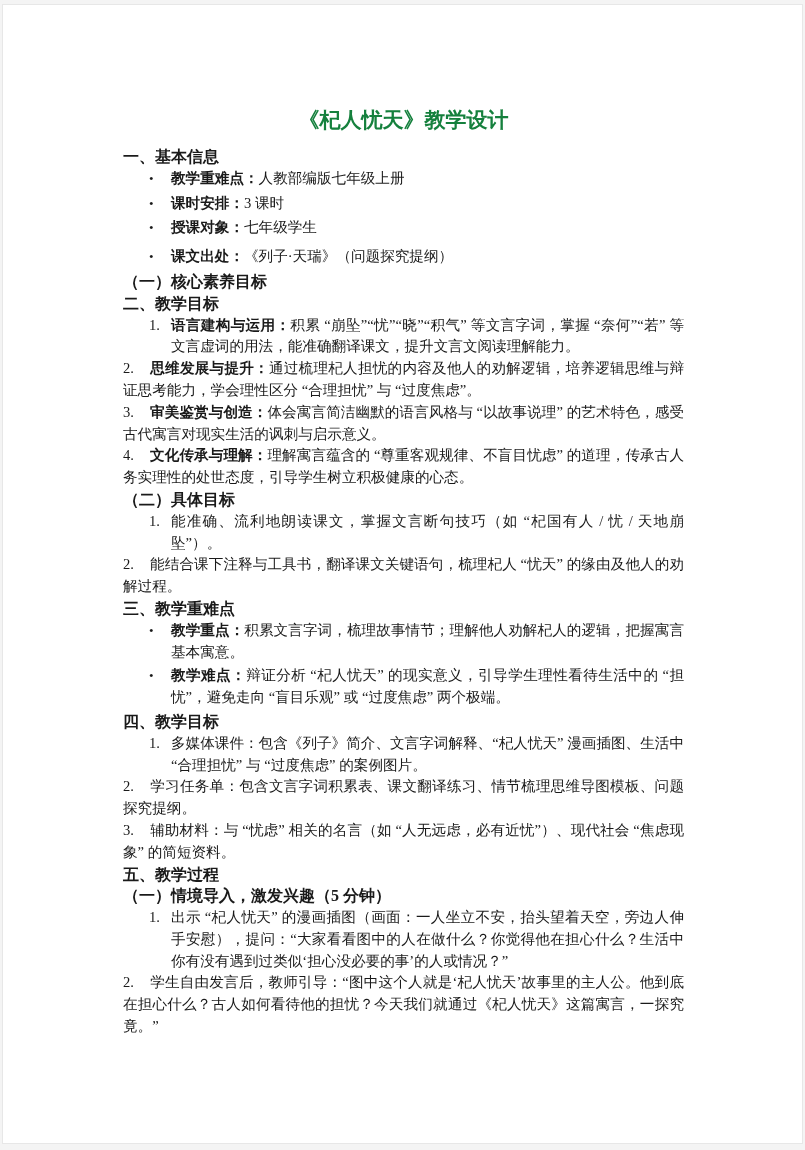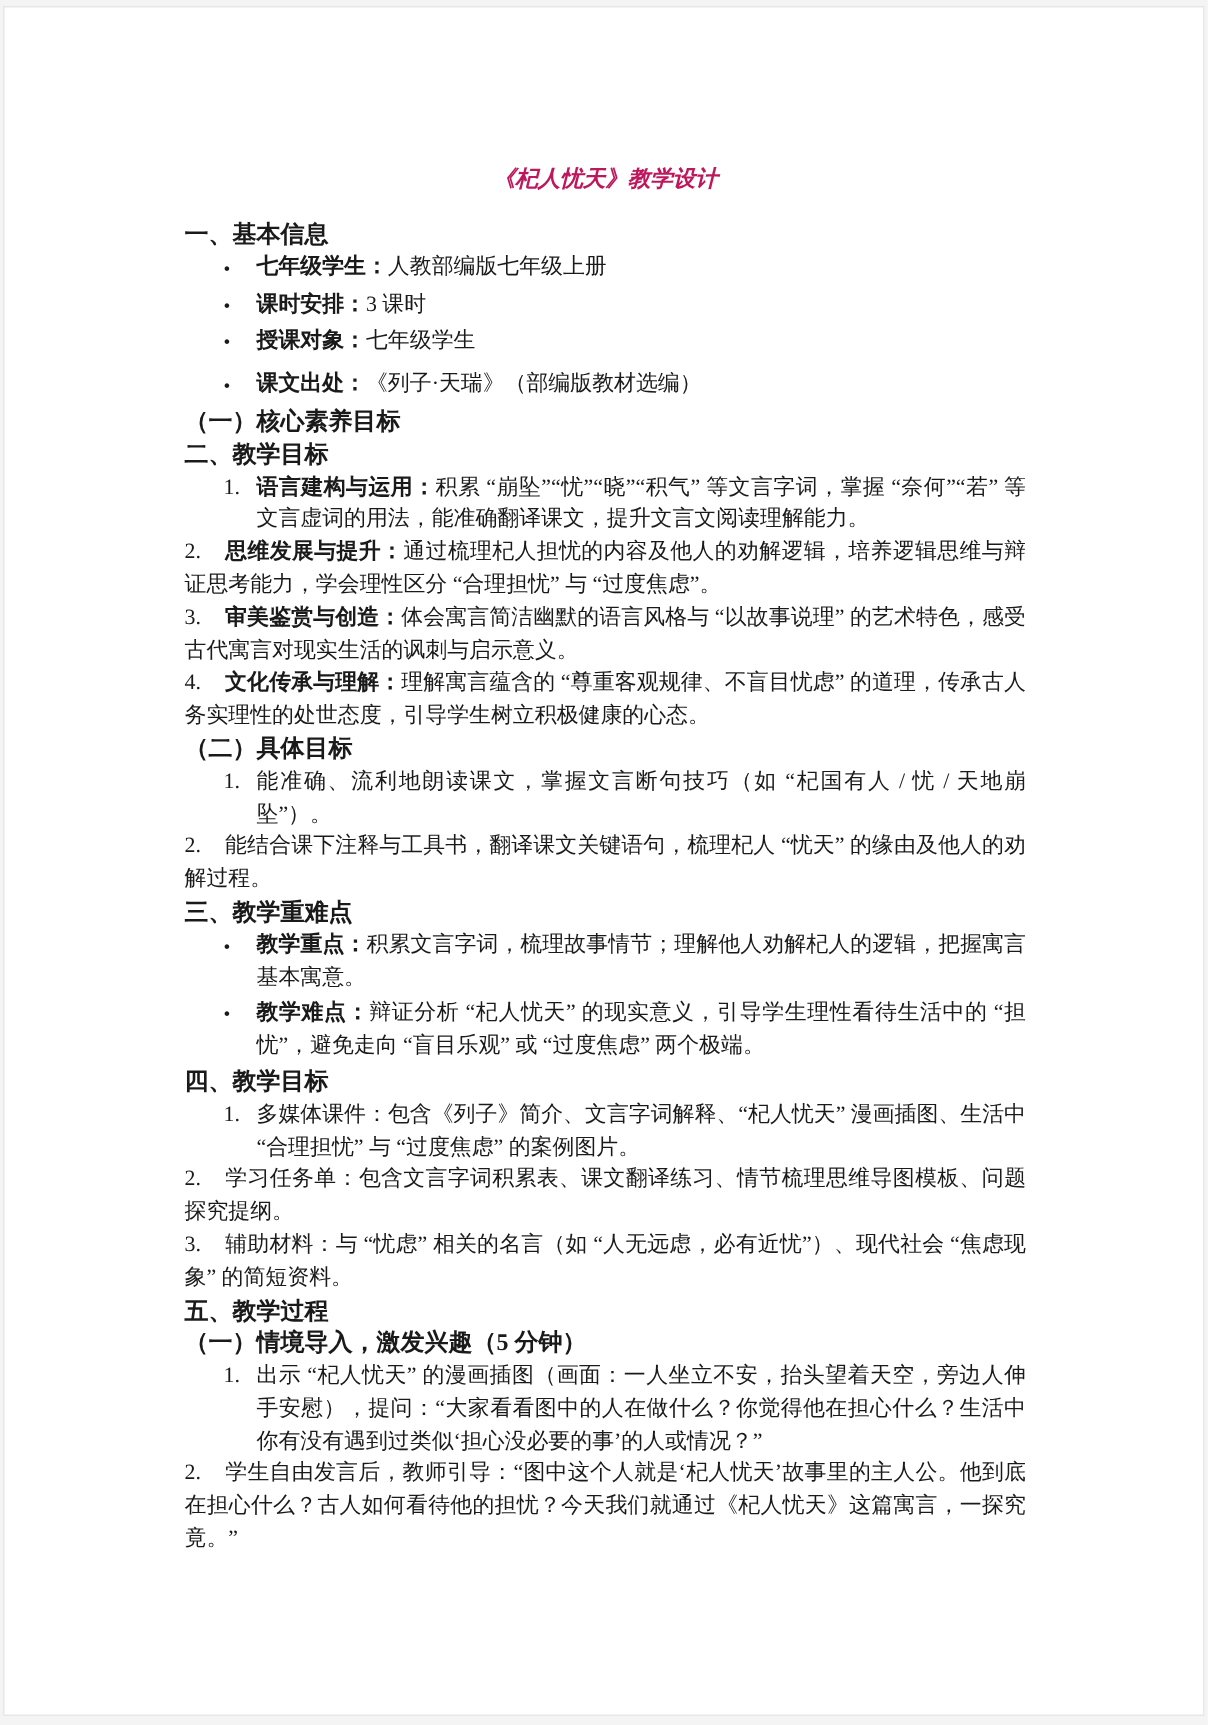--- a/index.html
+++ b/index.html
@@ -16,27 +16,26 @@
     margin: 4px 2px 6px 2px;
     height: 1140px;
     background: #ffffff;
     border: 1px solid #e7e7e7;
     padding: 99px 118px 0 120px;
     color: #1a1a1a;
     font-size: 14.6px;
     line-height: 21.8px;
   }
   h1.doc-title {
-    font-size: 15px;
+    font-size: 21px;
     line-height: 33px;
     font-weight: bold;
     text-align: center;
-    color: #be185d;
+    color: #15803d;
     margin: 0 0 9px 0;
-    font-style: italic;
   }
   h2.hd {
     font-size: 16px;
     line-height: 21.8px;
     font-weight: bold;
     margin: 0;
   }
   .para {
     margin: 0;
     text-align: justify;
@@ -63,33 +62,33 @@
 <body>
 
 <div class="page">
 
   <h1 class="doc-title">《杞人忧天》教学设计</h1>
 
   <h2 class="hd">一、基本信息</h2>
   <div class="bullet-list sec1-list">
     <div class="li">
       <span class="marker">•</span>
-      <div class="li-body"><span class="b">七年级学生：</span><span>人教部编版七年级上册</span></div>
+      <div class="li-body"><span class="b">教学重难点：</span><span>人教部编版七年级上册</span></div>
     </div>
     <div class="li">
       <span class="marker">•</span>
       <div class="li-body"><span class="b">课时安排：</span><span>3 课时</span></div>
     </div>
     <div class="li">
       <span class="marker">•</span>
       <div class="li-body"><span class="b">授课对象：</span><span>七年级学生</span></div>
     </div>
     <div class="li gap-before">
       <span class="marker">•</span>
-      <div class="li-body"><span class="b">课文出处：</span><span>《列子·天瑞》（部编版教材选编）</span></div>
+      <div class="li-body"><span class="b">课文出处：</span><span>《列子·天瑞》（问题探究提纲）</span></div>
     </div>
   </div>
 
   <h2 class="hd">（一）核心素养目标</h2>
   <h2 class="hd mt6">二、教学目标</h2>
 
   <div class="li">
     <span class="marker">1.</span>
     <div class="li-body"><span class="b">语言建构与运用：</span><span>积累 “崩坠”“忧”“晓”“积气” 等文言字词，掌握 “奈何”“若” 等文言虚词的用法，能准确翻译课文，提升文言文阅读理解能力。</span></div>
   </div>

